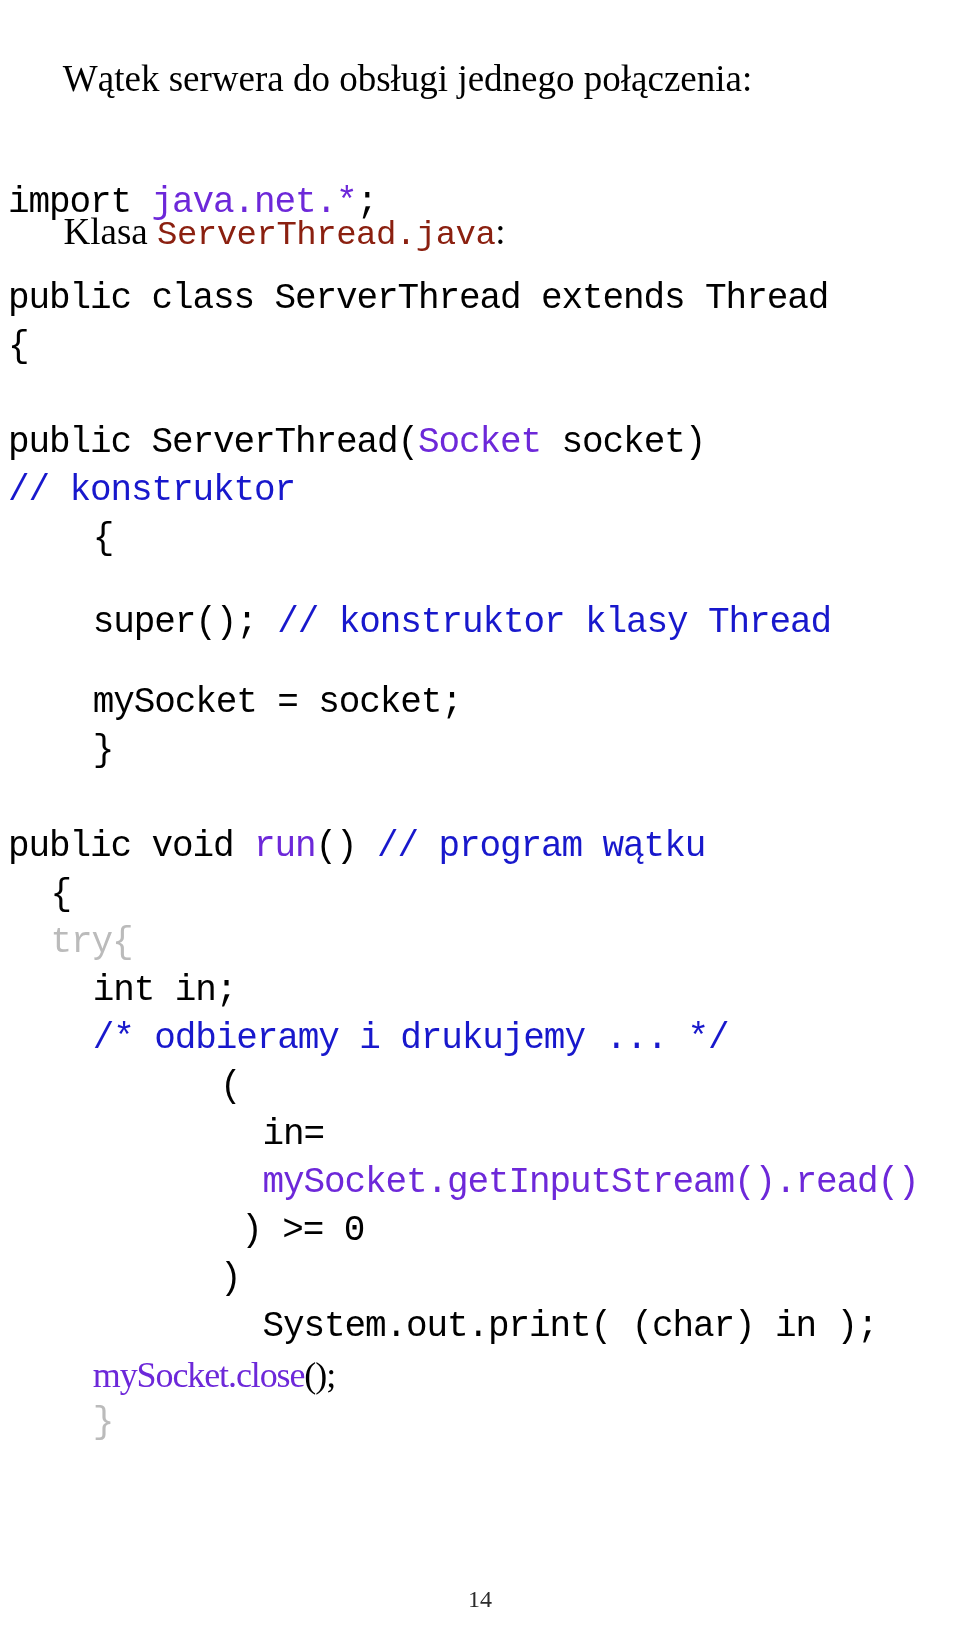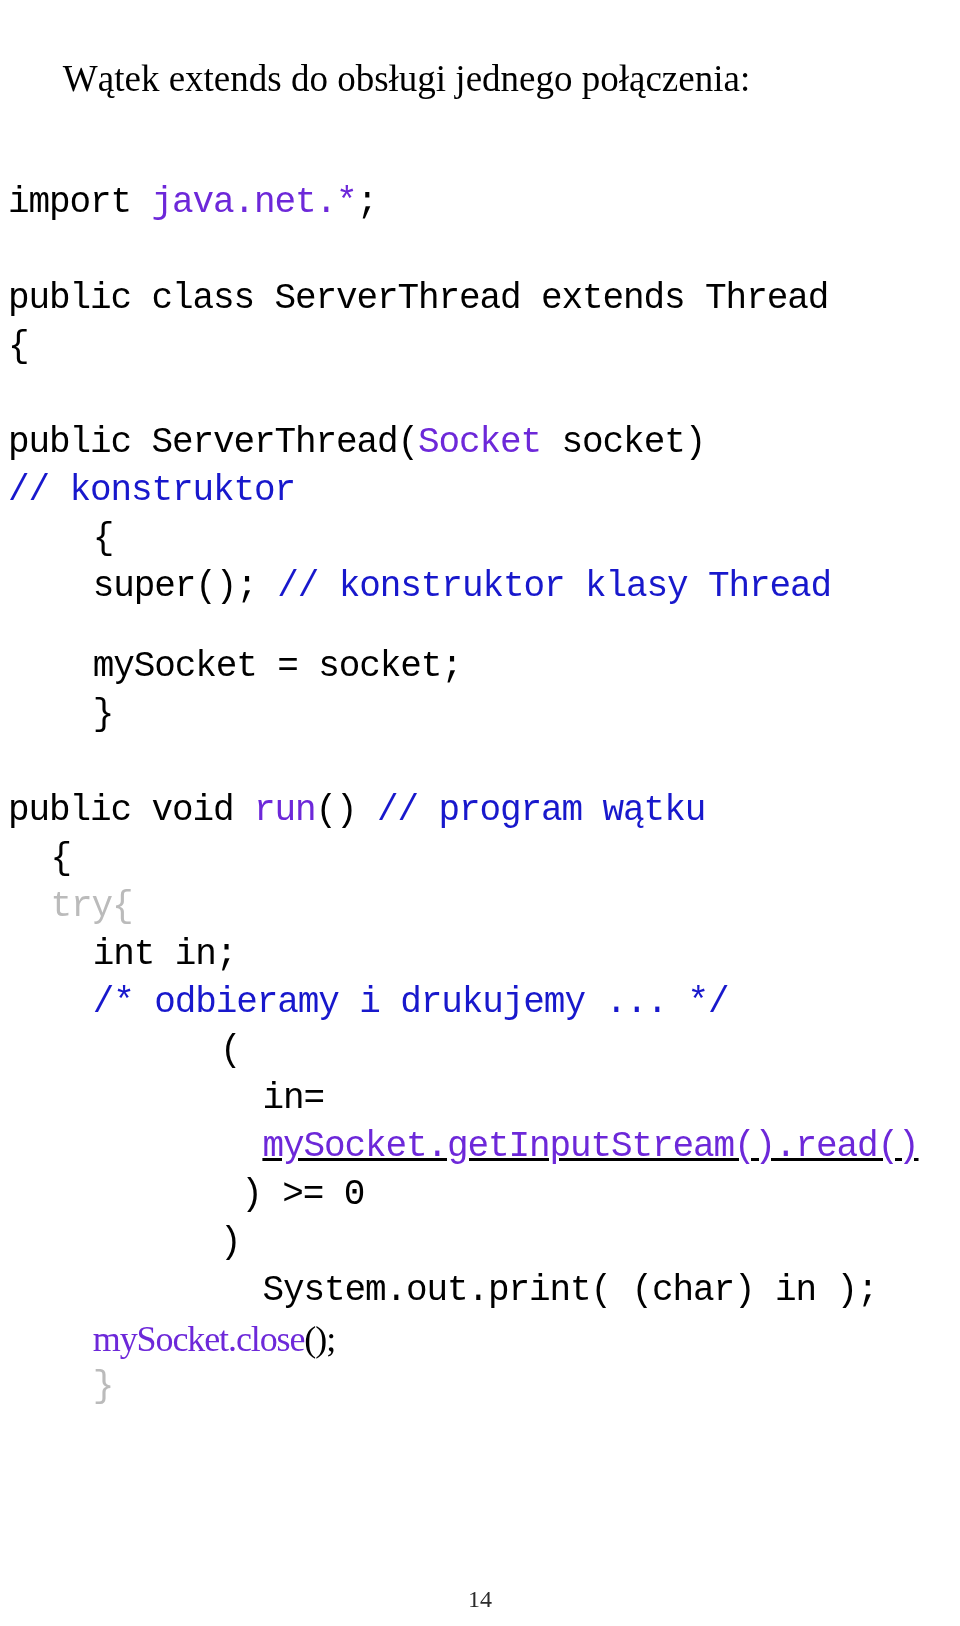--- a/index.html
+++ b/index.html
@@ -74,46 +74,49 @@
     color: #2b2b2b;
   }
 </style>
 </head>
 <body>
 
 <div id="page">
 
   <div class="heading">
     <div class="heading-line">
-      <span>Wątek extends do obsługi jednego połączenia:</span>
+      <span>Wątek serwera do obsługi jednego połączenia:</span>
+    </div>
+    <div class="heading-line">
+      <span>Klasa </span><span class="mono-inline darkred">ServerThread.java</span><span>:</span>
     </div>
   </div>
 
   <div class="code" id="code-block">
       <div class="code-line blank" style="padding-left: 0px;"></div>
       <div class="code-line" style="padding-left: 0px;"><span class="tok c-black">import </span><span class="tok c-red">java.net.*</span><span class="tok c-black">;</span></div>
       <div class="code-line blank" style="padding-left: 0px;"></div>
       <div class="code-line" style="padding-left: 0px;"><span class="tok c-black">public class ServerThread extends Thread</span></div>
       <div class="code-line" style="padding-left: 0px;"><span class="tok c-black">{</span></div>
       <div class="code-line blank" style="padding-left: 0px;"></div>
       <div class="code-line" style="padding-left: 0px;"><span class="tok c-black">public ServerThread(</span><span class="tok c-red">Socket</span><span class="tok c-black"> socket)</span></div>
       <div class="code-line" style="padding-left: 0px;"><span class="tok c-blue">// konstruktor</span></div>
       <div class="code-line" style="padding-left: 84.8px;"><span class="tok c-black">{</span></div>
-      <div class="code-line" style="padding-left: 84.8px;"><span class="tok c-black">super(); </span><span class="tok c-blue">// konstruktor klasy Thread</span></div>
+      <div class="code-line" style="padding-left: 84.8px; margin-top: 36px;"><span class="tok c-black">super(); </span><span class="tok c-blue">// konstruktor klasy Thread</span></div>
       <div class="code-line" style="padding-left: 84.8px; margin-top: 32px;"><span class="tok c-black">mySocket = socket;</span></div>
       <div class="code-line" style="padding-left: 84.8px;"><span class="tok c-black">}</span></div>
       <div class="code-line blank" style="padding-left: 0px;"></div>
       <div class="code-line" style="padding-left: 0px;"><span class="tok c-black">public void </span><span class="tok c-red">run</span><span class="tok c-black">() </span><span class="tok c-blue">// program wątku</span></div>
       <div class="code-line" style="padding-left: 42.4px;"><span class="tok c-black">{</span></div>
       <div class="code-line" style="padding-left: 42.4px;"><span class="tok c-gray">try{</span></div>
       <div class="code-line" style="padding-left: 84.8px;"><span class="tok c-black">int in;</span></div>
       <div class="code-line" style="padding-left: 84.8px;"><span class="tok c-blue">/* odbieramy i drukujemy ... */</span></div>
       <div class="code-line" style="padding-left: 212px;"><span class="tok c-black">(</span></div>
       <div class="code-line" style="padding-left: 254.4px;"><span class="tok c-black">in=</span></div>
-      <div class="code-line" style="padding-left: 254.4px; text-decoration: underline;"><span class="tok c-red">mySocket.getInputStream().read()</span></div>
+      <div class="code-line" style="padding-left: 254.4px;"><span class="tok c-red">mySocket.getInputStream().read()</span></div>
       <div class="code-line" style="padding-left: 233.2px;"><span class="tok c-black">) &gt;= 0</span></div>
       <div class="code-line" style="padding-left: 212px;"><span class="tok c-black">)</span></div>
       <div class="code-line" style="padding-left: 254.4px;"><span class="tok c-black">System.out.print( (char) in );</span></div>
       <div class="code-line" style="padding-left: 84.8px; font-family: Liberation Serif, serif;"><span class="tok c-red">mySocket.close</span><span class="tok c-black">();</span></div>
       <div class="code-line" style="padding-left: 84.8px;"><span class="tok c-gray">}</span></div>
     </div>
 
   <div class="page-number">14</div>
 
 </div>

